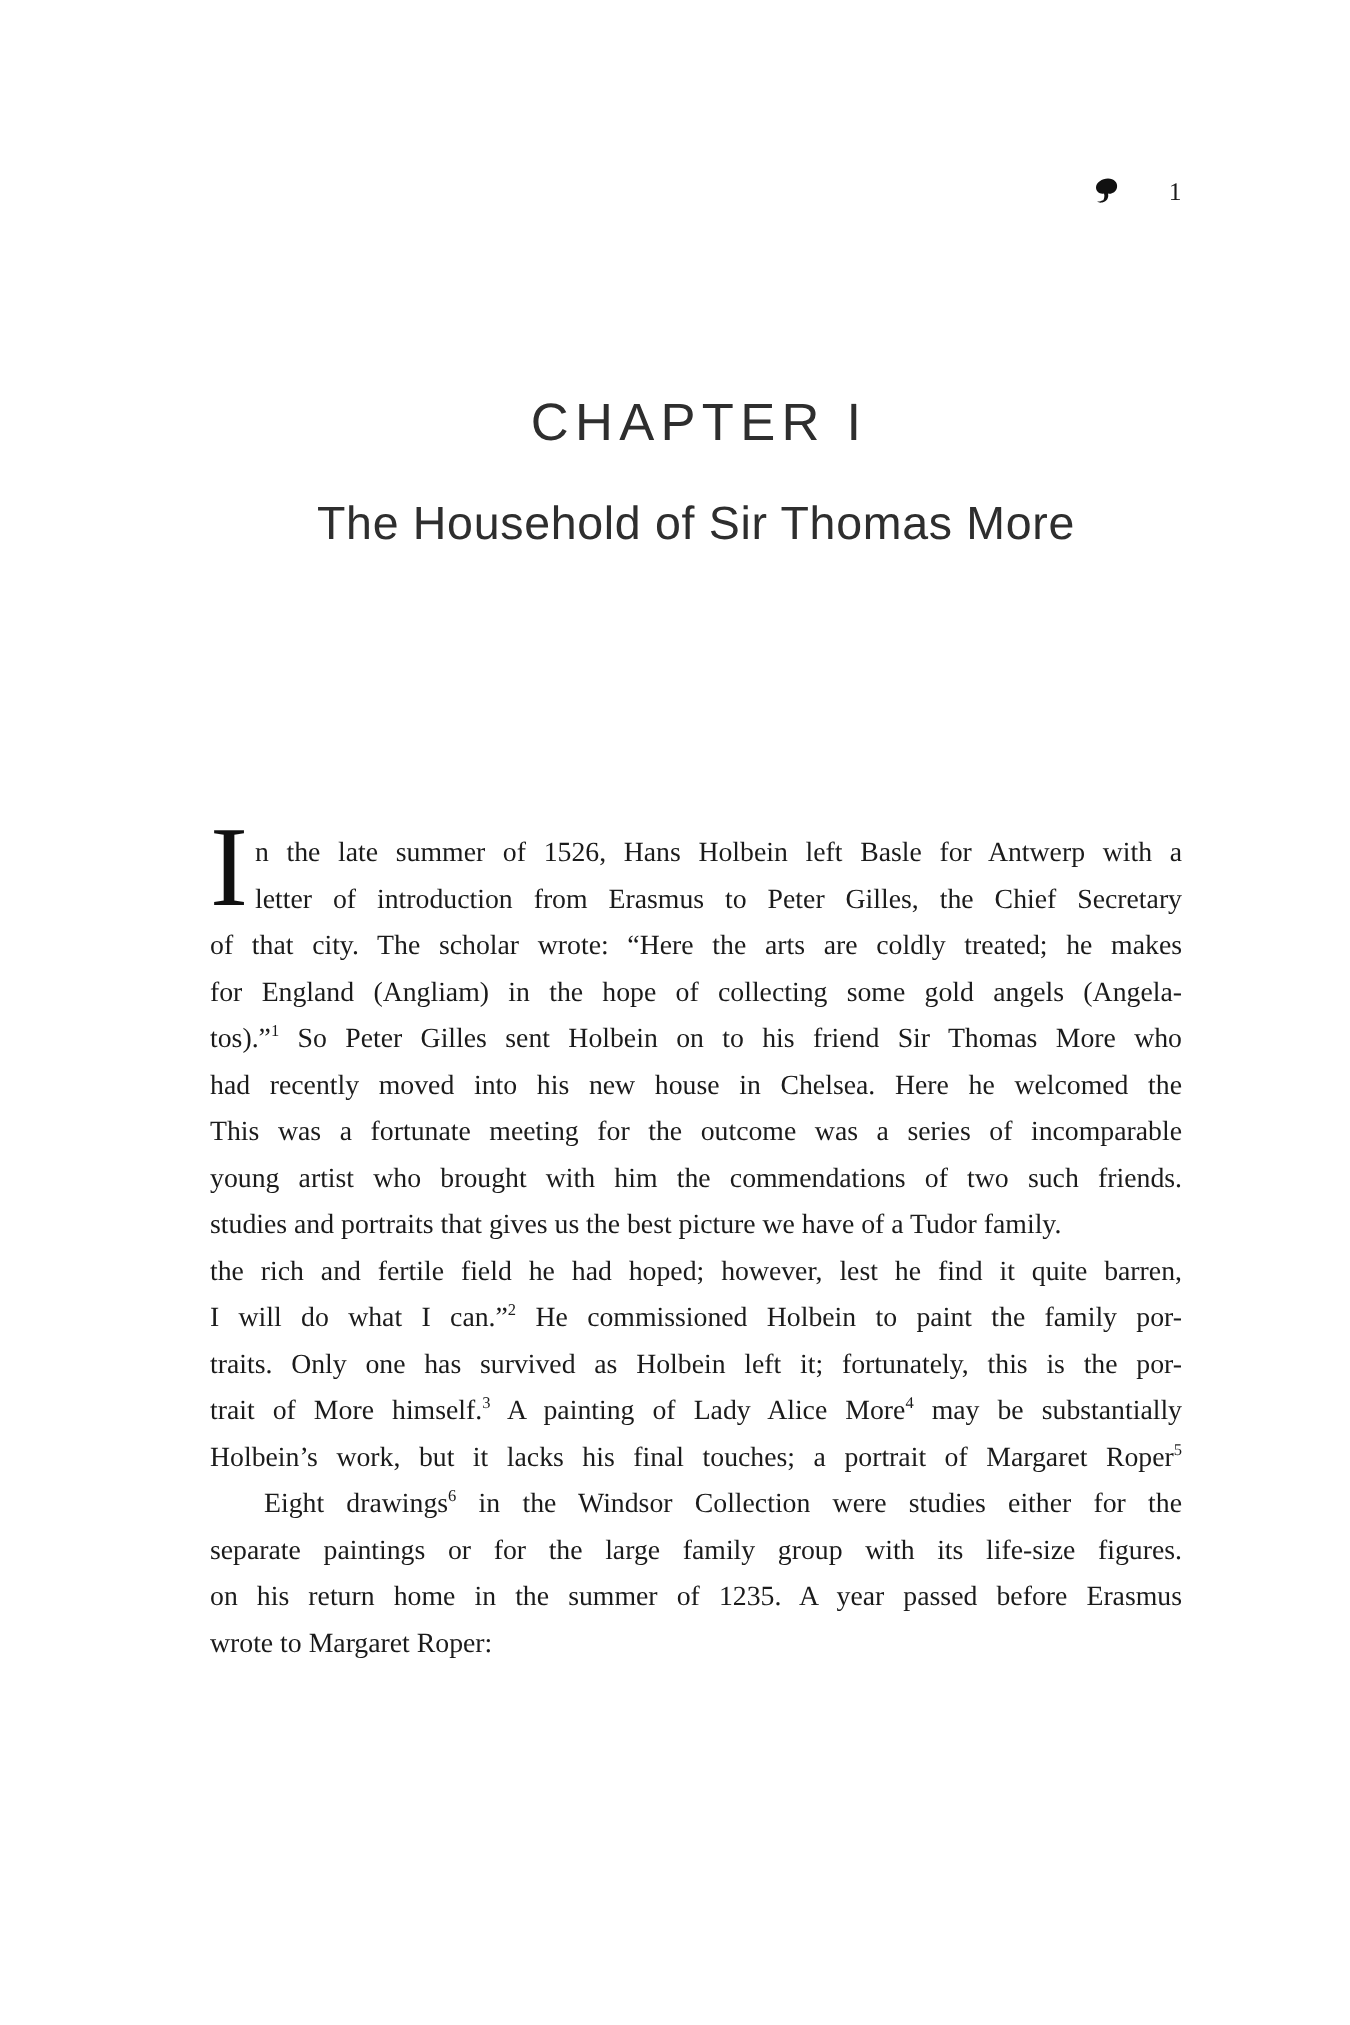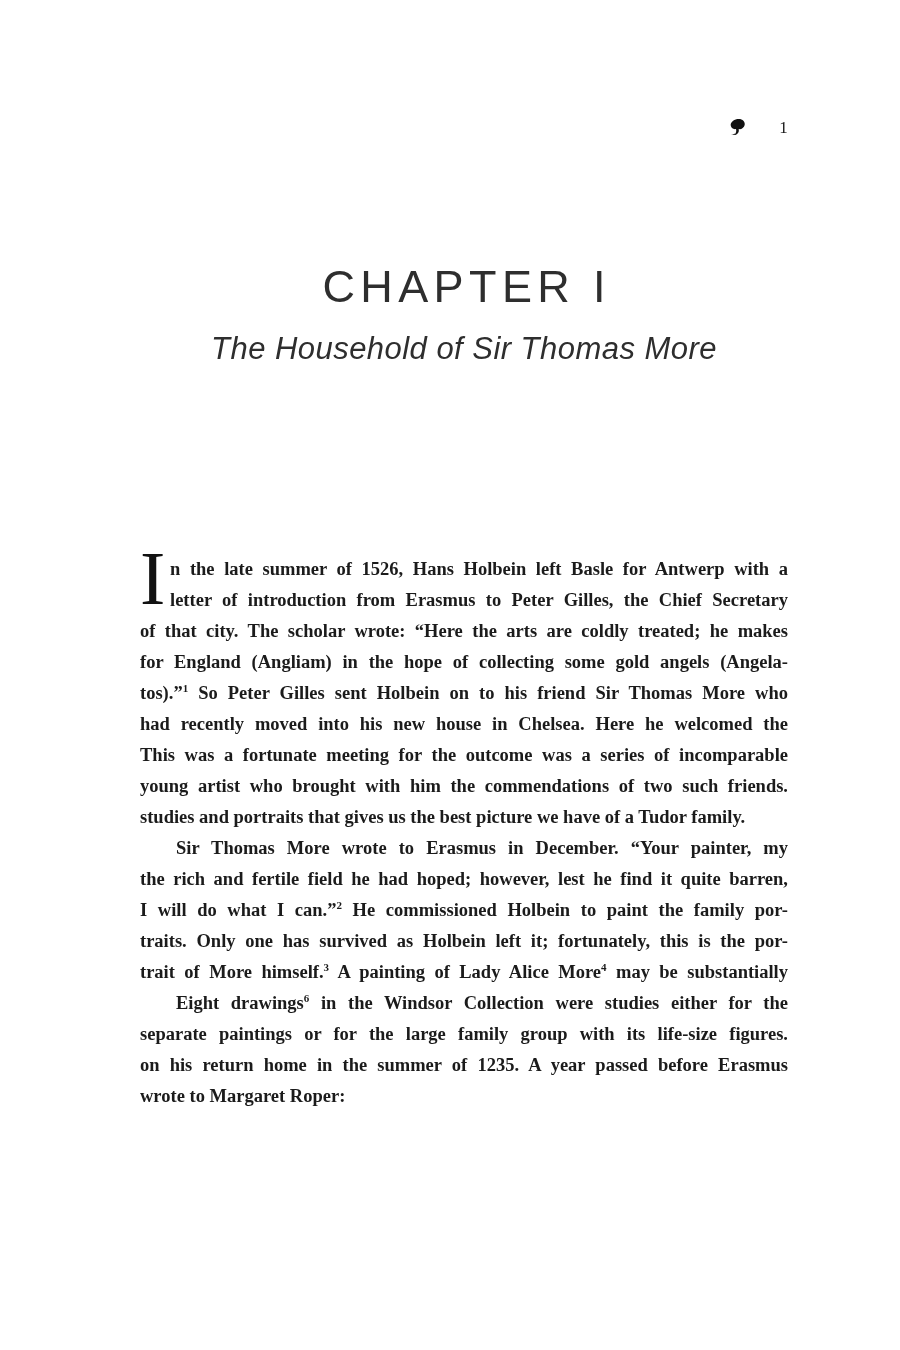--- a/index.html
+++ b/index.html
@@ -31,56 +31,54 @@
     font-variant: small-caps;
     line-height: 1;
   }
   .chapter-number {
     position: absolute;
     top: 264px;
     left: 140px;
     width: 648px;
     text-align: center;
     font-family: "Liberation Sans", sans-serif;
-    font-size: 45px;
+    font-size: 35px;
     font-weight: 400;
     letter-spacing: 0.12em;
     text-indent: 0.12em;
     color: #2e2e2e;
     line-height: 1;
   }
   .chapter-title {
     position: absolute;
     top: 330px;
     left: 140px;
     width: 648px;
     text-align: center;
     font-family: "Liberation Sans", sans-serif;
-    font-style: italic;
     font-size: 31px;
     font-weight: 400;
     letter-spacing: 0.015em;
     color: #2e2e2e;
     line-height: 1.2;
   }
   .body-text {
     position: absolute;
     top: 554px;
     left: 140px;
     width: 648px;
     font-size: 18.5px;
     line-height: 31px;
     color: #1b1b1b;
   }
   .para { position: relative; }
   .line {
     text-align: justify;
     text-align-last: justify;
     white-space: normal;
-    font-weight: bold;
   }
   .line.last { text-align-last: left; }
   .line.pad-dc { padding-left: 30px; }
   .line.first-indent { text-indent: 36px; }
   .dropcap {
     position: absolute;
     left: 0;
     top: -14px;
     font-size: 76px;
     line-height: 1;
@@ -120,25 +118,25 @@
         <div class="line pad-dc">letter of introduction from Erasmus to Peter Gilles, the Chief Secretary</div>
         <div class="line">of that city. The scholar wrote: “Here the arts are coldly treated; he makes</div>
         <div class="line">for England (Angliam) in the hope of collecting some gold angels (Angela-</div>
         <div class="line">tos).”<sup class="fn">1</sup> So Peter Gilles sent Holbein on to his friend Sir Thomas More who</div>
         <div class="line">had recently moved into his new house in Chelsea. Here he welcomed the</div>
         <div class="line">This was a fortunate meeting for the outcome was a series of incomparable</div>
         <div class="line">young artist who brought with him the commendations of two such friends.</div>
         <div class="line last">studies and portraits that gives us the best picture we have of a Tudor family.</div>
       </div>
       <div class="para">
-        <div class="line first-indent">Sir Thomas More wrote to Erasmus in December. “Your painter, my</div>
         <div class="line">the rich and fertile field he had hoped; however, lest he find it quite barren,</div>
         <div class="line">I will do what I can.”<sup class="fn">2</sup> He commissioned Holbein to paint the family por-</div>
         <div class="line">traits. Only one has survived as Holbein left it; fortunately, this is the por-</div>
         <div class="line">trait of More himself.<sup class="fn">3</sup> A painting of Lady Alice More<sup class="fn">4</sup> may be substantially</div>
+        <div class="line">Holbein’s work, but it lacks his final touches; a portrait of Margaret Roper<sup class="fn">5</sup></div>
       </div>
       <div class="para">
         <div class="line first-indent">Eight drawings<sup class="fn">6</sup> in the Windsor Collection were studies either for the</div>
         <div class="line">separate paintings or for the large family group with its life-size figures.</div>
         <div class="line">on his return home in the summer of 1235. A year passed before Erasmus</div>
         <div class="line last">wrote to Margaret Roper:</div>
       </div>
     </div>
 
 </div>

